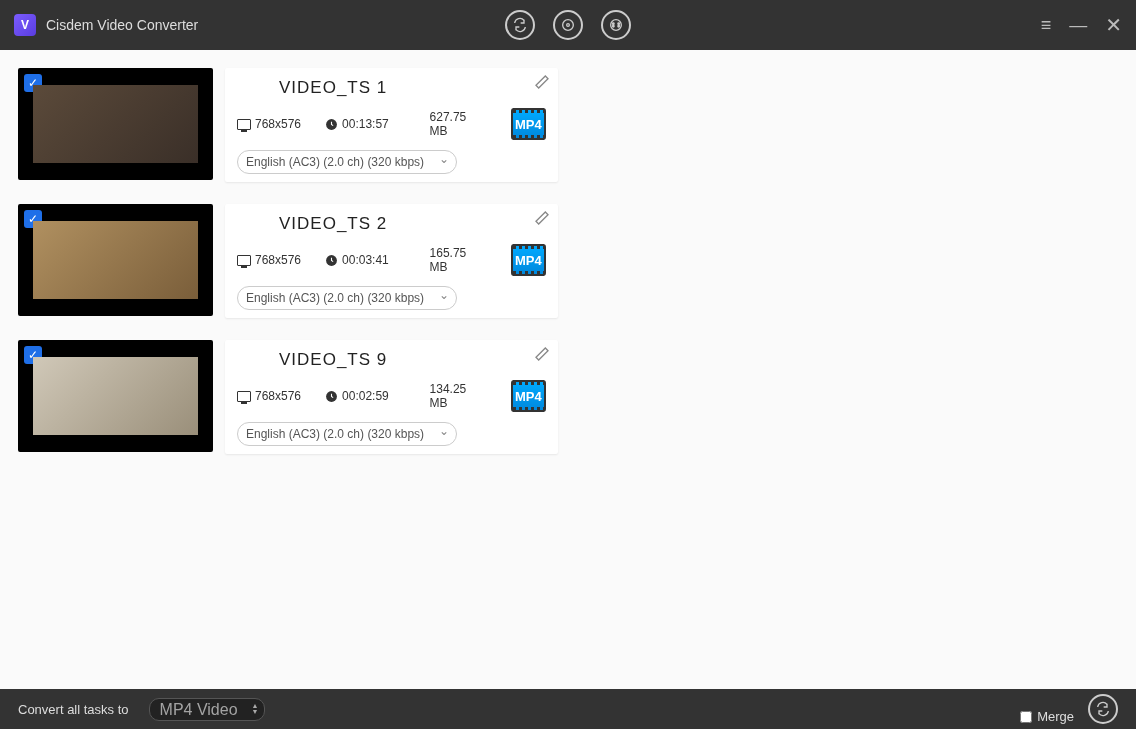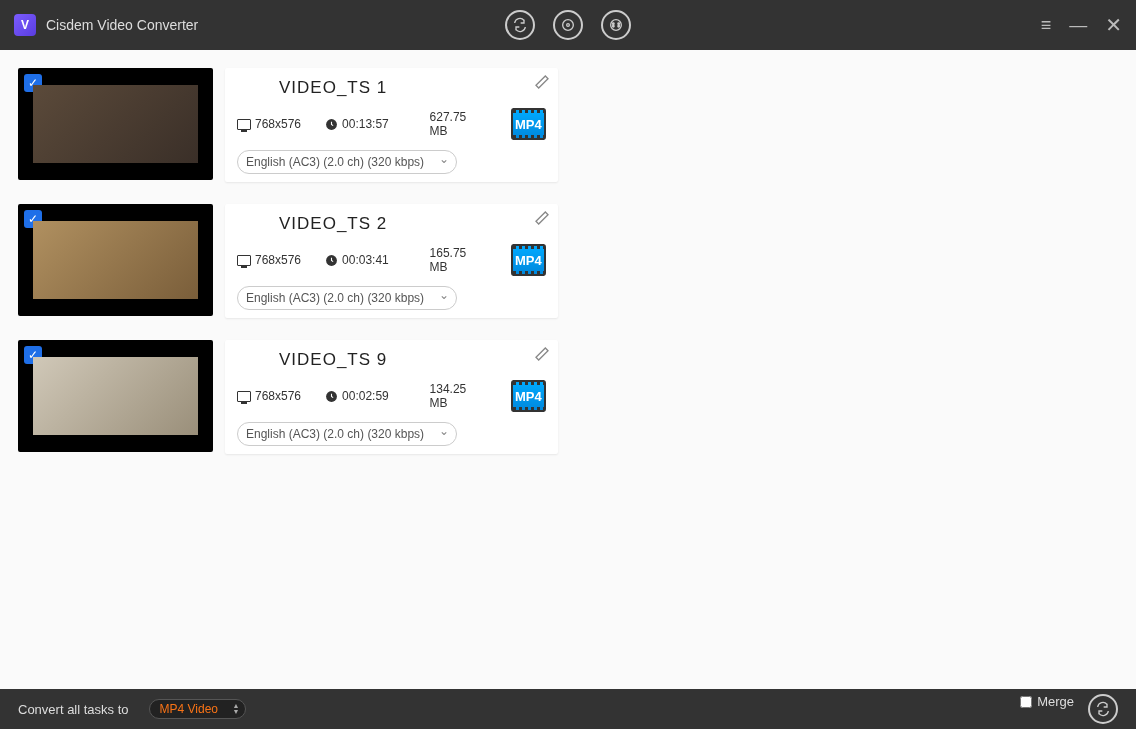--- a/index.html
+++ b/index.html
@@ -156,36 +156,36 @@
   align-items: center;
   padding: 0 18px;
   color: #ddd;
   font-size: 13px;
   gap: 20px;
 }
 .bottombar .format-select {
   background: #222;
   border: 1px solid #555;
   border-radius: 10px;
-  color: #f97316;
+  color: #a3a3a3;
   padding: 2px 26px 2px 10px;
-  font-size: 12px;
+  font-size: 16px;
   appearance: none;
 }
 .format-wrap { position:relative; }
 .format-wrap::after {
   content: "";
   position:absolute; right:8px; top:50%; transform:translateY(-50%);
   width:0; height:0;
 }
 .format-wrap .arrows {
   position:absolute; right:6px; top:50%; transform:translateY(-50%);
   display:flex; flex-direction:column; font-size:7px; line-height:6px; color:#aaa;
 }
-.bottombar .right { margin-left: auto; display:flex; align-items:flex-start; gap:14px;}
+.bottombar .right { margin-left: auto; display:flex; align-items:flex-end; gap:14px;}
 .bottombar .merge { display:flex; align-items:center; gap:5px; font-size:13px;}
 .bottombar .merge input { width:12px; height:12px; }
 .bottombar .run {
   width: 30px; height: 30px;
   border: 2px solid #ccc; border-radius: 50%;
   display:flex; align-items:center; justify-content:center;
   cursor:pointer;
 }
 .ico-screen { width:14px; height:11px; border:1.5px solid #333; border-radius:1px; position:relative; display:inline-block;}
 .ico-screen::after { content:""; position:absolute; bottom:-3px; left:3px; right:3px; height:1.5px; background:#333;}

